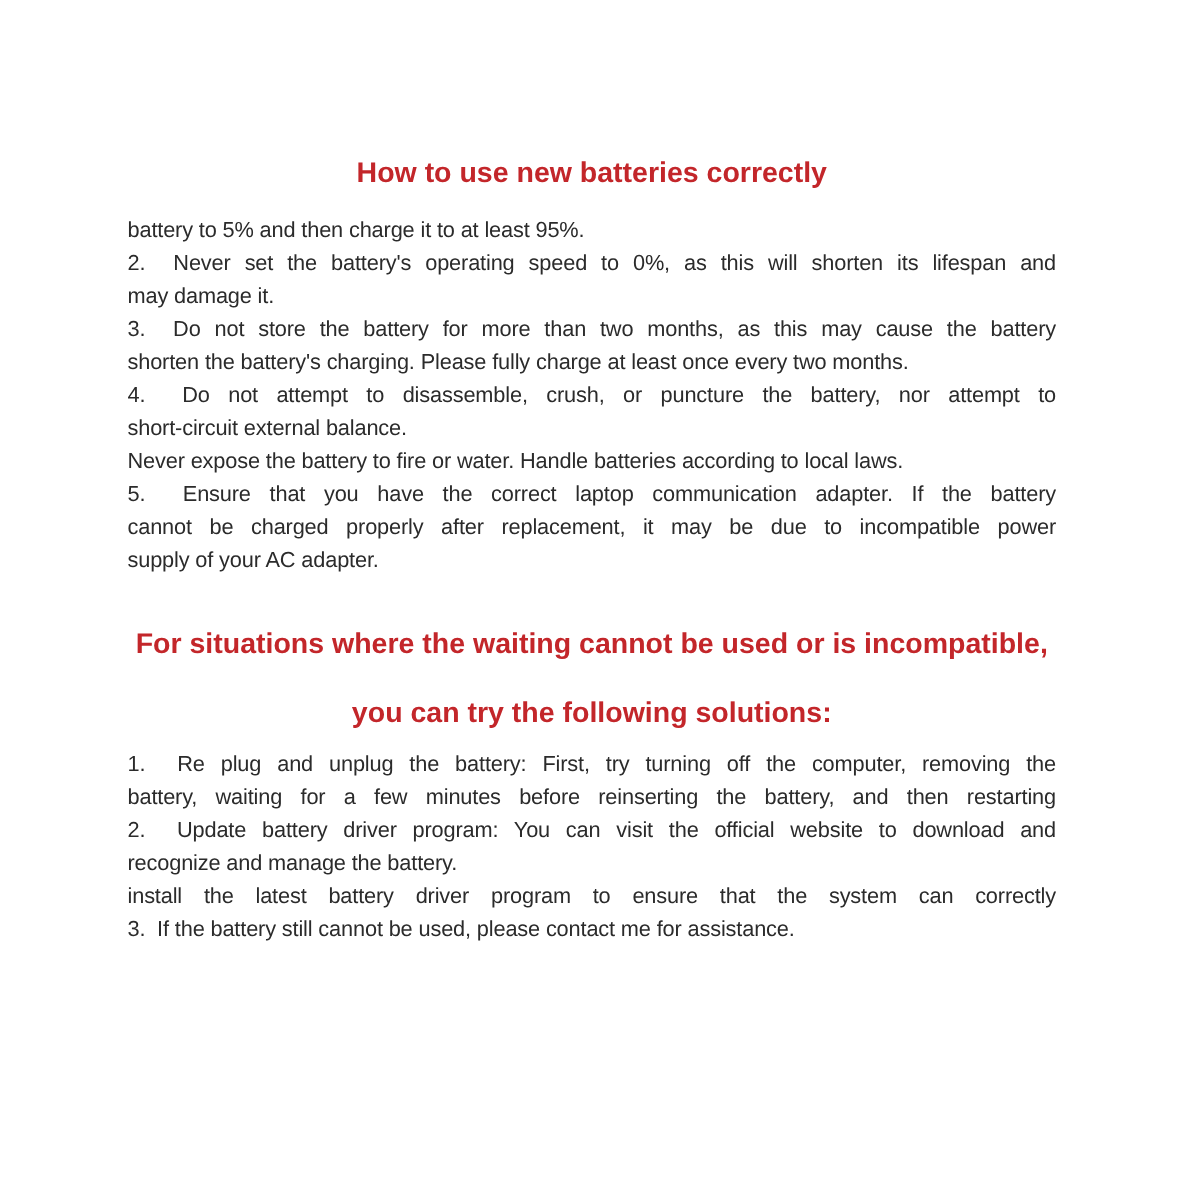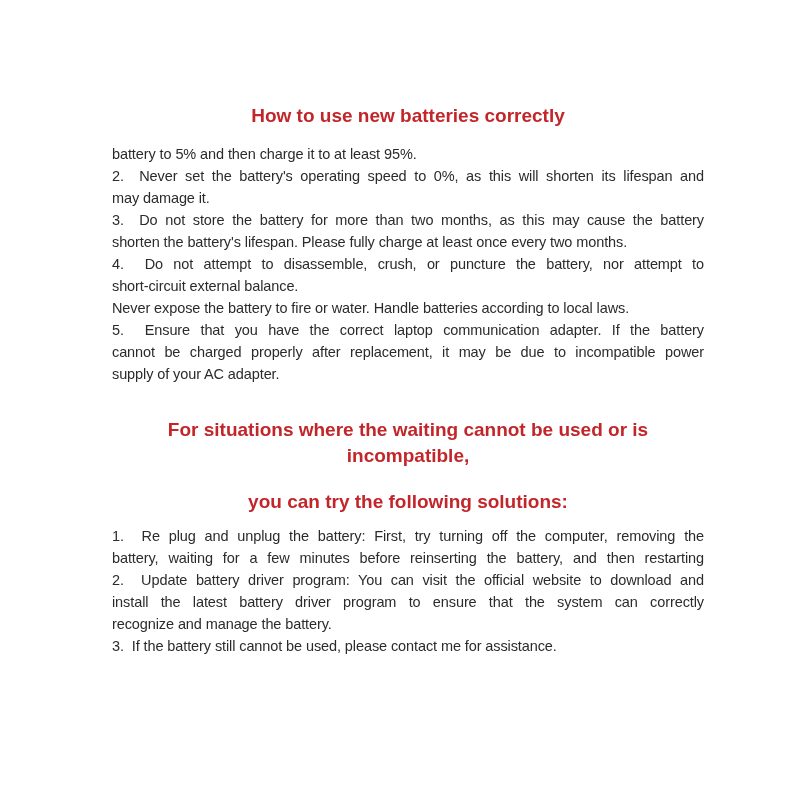--- a/index.html
+++ b/index.html
@@ -1,21 +1,21 @@
 <!DOCTYPE html>
 <html style="--bg: #ffffff; --accent: #c3262a; --text: #2b2b2b;"><head>
 <meta charset="utf-8">
 <style>
   html, body { margin: 0; padding: 0; background: #ffffff; }
   .page {
     position: relative;
     width: 800px;
     height: 800px;
     box-sizing: border-box;
-    padding: 103px 96px 0 112px;
+    padding: 103px 96px 0 85px;
     background: var(--bg, #ffffff);
     font-family: "Liberation Sans", sans-serif;
     overflow: hidden;
   }
   .heading {
     color: var(--accent, #c3262a);
     font-weight: bold;
     font-size: 19px;
     line-height: 26px;
     text-align: center;
@@ -42,35 +42,35 @@
 
 <div class="page">
 
   <div class="heading heading-main">How to use new batteries correctly</div>
 
   <div class="para">
     <div class="line">battery to 5% and then charge it to at least 95%.</div>
     <div class="line j">2.&nbsp; Never set the battery's operating speed to 0%, as this will shorten its lifespan and</div>
     <div class="line">may damage it.</div>
     <div class="line j">3.&nbsp; Do not store the battery for more than two months, as this may cause the battery</div>
-    <div class="line">shorten the battery's lifespan. Please fully charge at least once every two months.</div>
+    <div class="line">shorten the battery's charging. Please fully charge at least once every two months.</div>
     <div class="line j">4.&nbsp; Do not attempt to disassemble, crush, or puncture the battery, nor attempt to</div>
     <div class="line">short-circuit external balance.</div>
     <div class="line">Never expose the battery to fire or water. Handle batteries according to local laws.</div>
     <div class="line j">5.&nbsp; Ensure that you have the correct laptop communication adapter. If the battery</div>
     <div class="line j">cannot be charged properly after replacement, it may be due to incompatible power</div>
     <div class="line">supply of your AC adapter.</div>
   </div>
 
   <div class="heading heading-s2a">For situations where the waiting cannot be used or is incompatible,</div>
 
   <div class="heading heading-s2b">you can try the following solutions:</div>
 
   <div class="para">
     <div class="line j">1.&nbsp; Re plug and unplug the battery: First, try turning off the computer, removing the</div>
     <div class="line j">battery, waiting for a few minutes before reinserting the battery, and then restarting</div>
     <div class="line j">2.&nbsp; Update battery driver program: You can visit the official website to download and</div>
+    <div class="line">recognize and manage the battery.</div>
     <div class="line j">install the latest battery driver program to ensure that the system can correctly</div>
-    <div class="line">recognize and manage the battery.</div>
     <div class="line">3.&nbsp; If the battery still cannot be used, please contact me for assistance.</div>
   </div>
 
 </div>
 
 </body></html>

